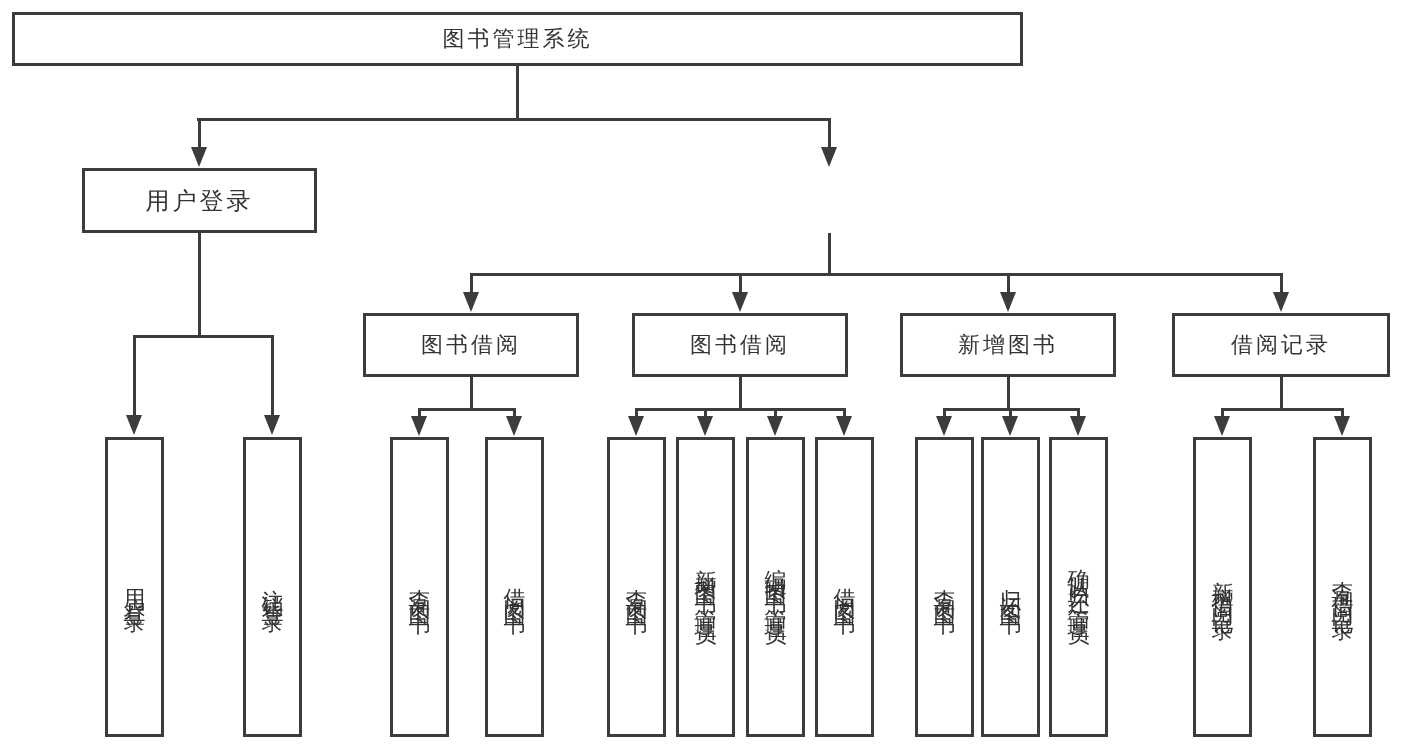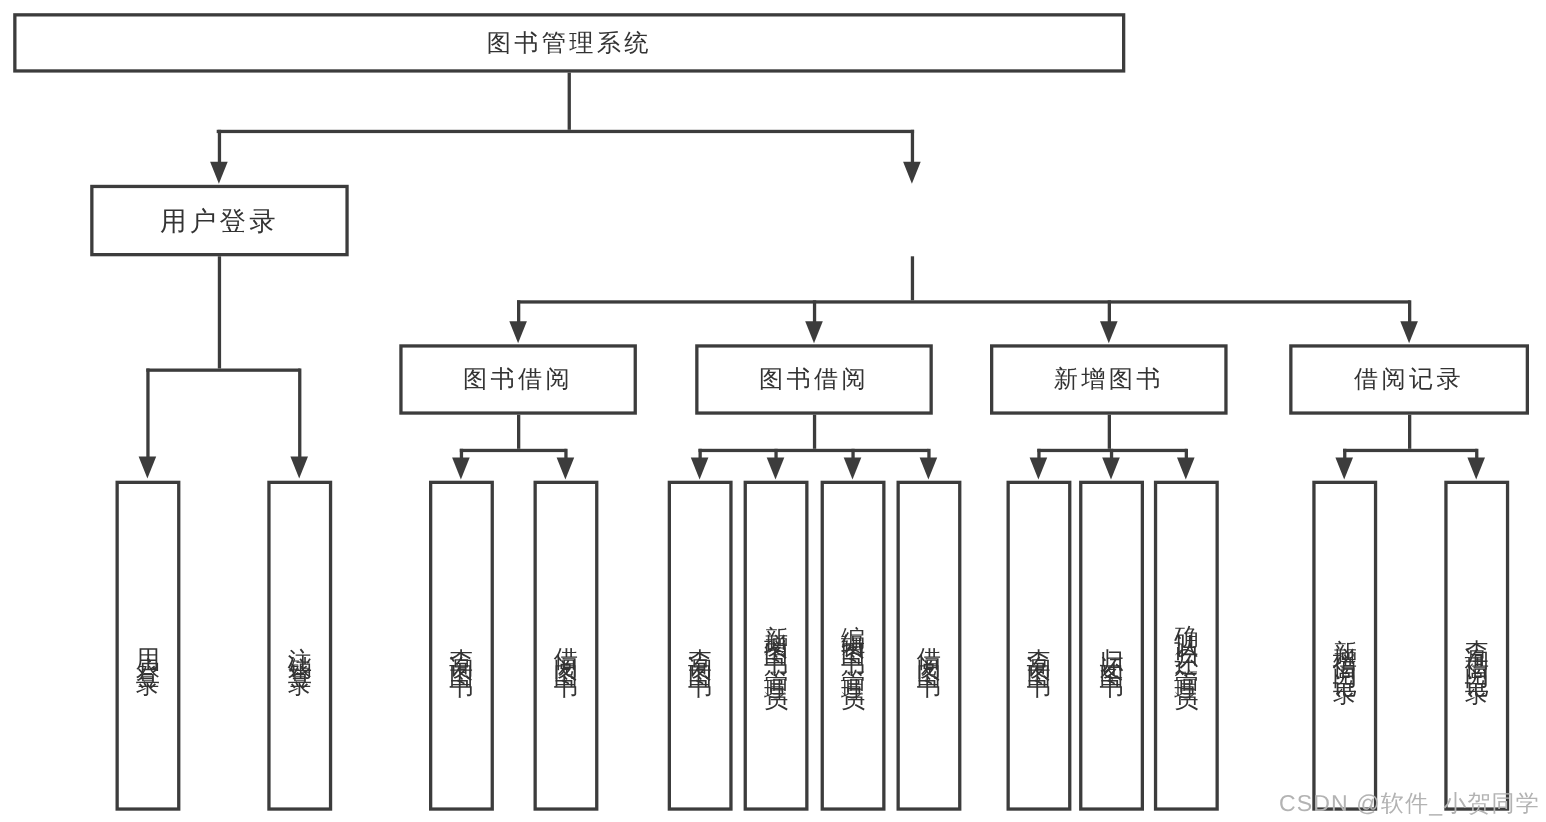--- a/index.html
+++ b/index.html
@@ -181,15 +181,14 @@
     <span class="vtext">确认归还（管理员）</span>
   </div>
 
   <div class="box leaf" style="left:1193px;top:437px;width:59px;height:300px;">
     <span class="vtext">新增借阅记录</span>
   </div>
   <div class="box leaf" style="left:1313px;top:437px;width:59px;height:300px;">
     <span class="vtext">查询借阅记录</span>
   </div>
 
-  <div class="watermark">CSDN @软件_小贺同学</div>
 
 </div>
 
 </body></html>

